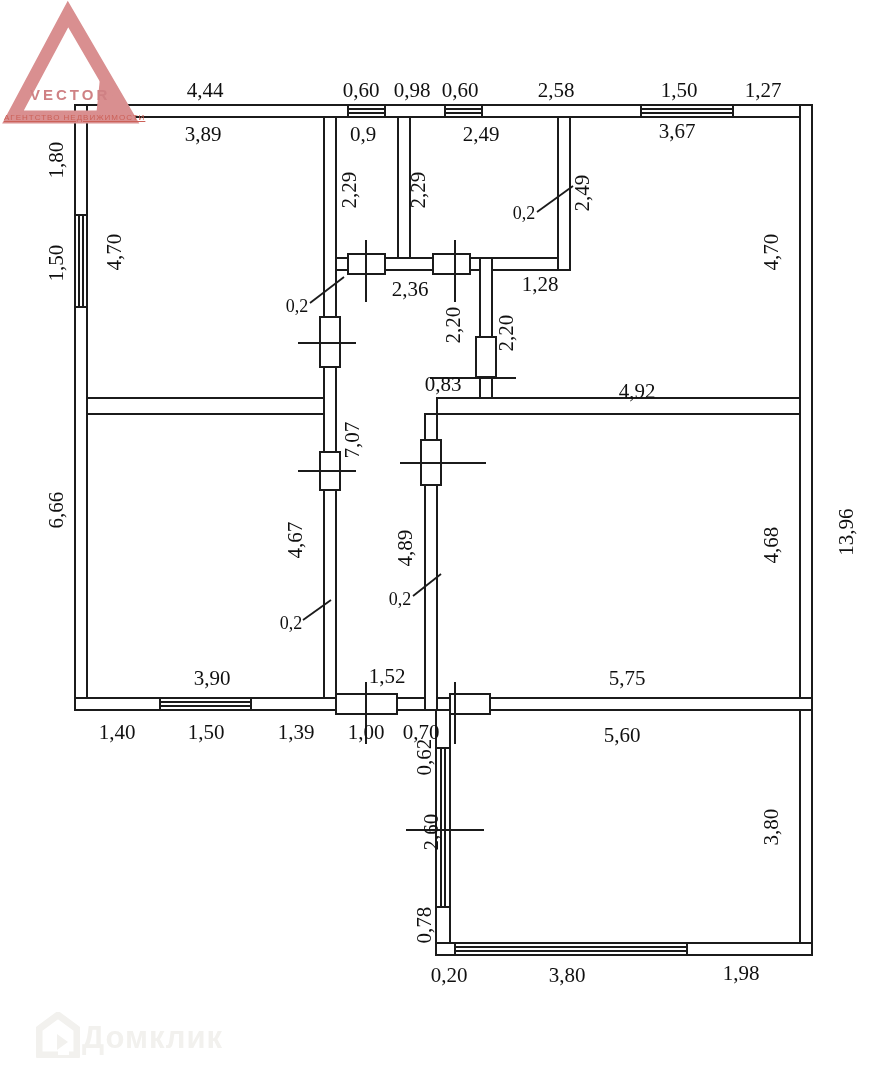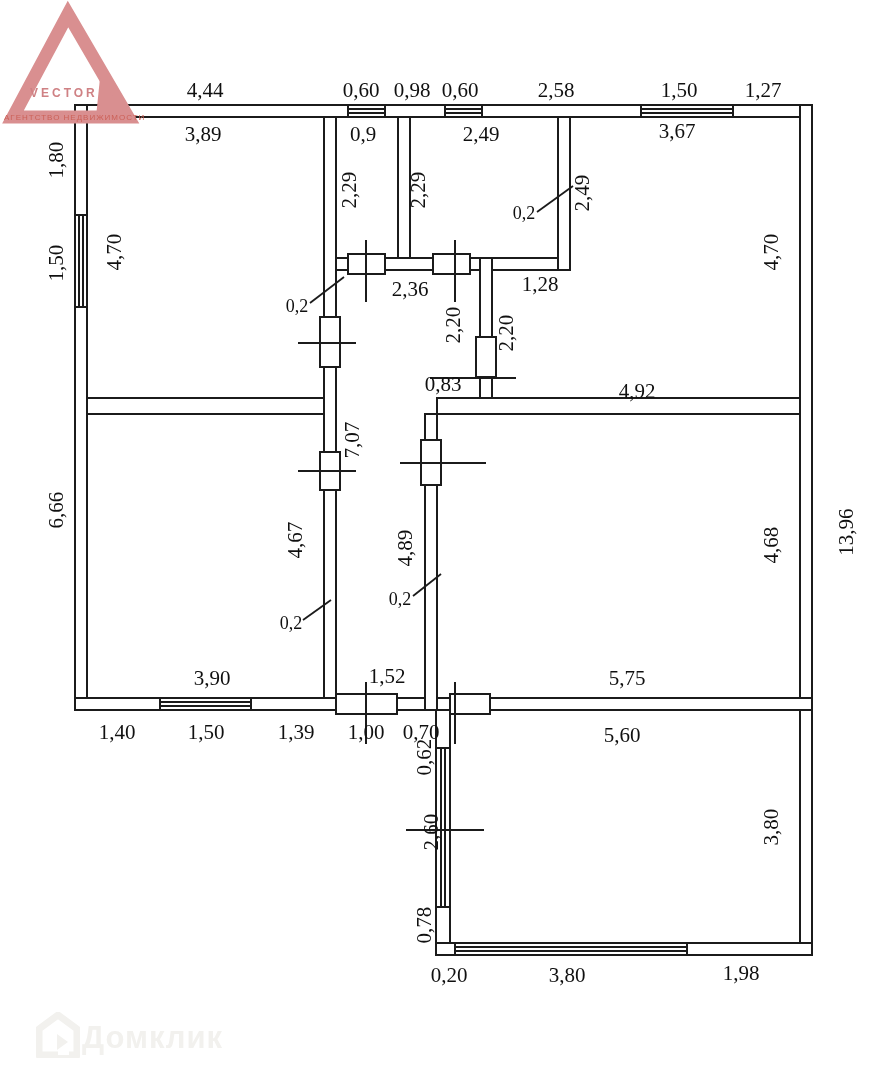--- a/index.html
+++ b/index.html
@@ -10,23 +10,23 @@
   .win{fill:#ffffff;stroke:#1b1b1b;stroke-width:2;shape-rendering:crispEdges;}
   .winline{stroke:#1b1b1b;stroke-width:1.5;shape-rendering:crispEdges;}
   .gap{fill:#ffffff;stroke:#1b1b1b;stroke-width:1.5;shape-rendering:crispEdges;}
   .tick{stroke:#1b1b1b;stroke-width:2;}
   .leader{stroke:#1b1b1b;stroke-width:1.8;}
   .dim{font-family:"Liberation Serif", serif;font-size:21px;fill:#101010;text-anchor:middle;}
   .dim.small{font-size:18px;}
   
   #logo{position:absolute;left:0;top:0;width:250px;height:135px;}
   #logo .brand{position:absolute;left:30px;top:86px;font-family:"Liberation Sans", sans-serif;
-      font-weight:bold;font-size:12px;letter-spacing:3px;color:#cf8184;}
+      font-weight:bold;font-size:15px;letter-spacing:3px;color:#cf8184;}
   #logo .tagline{position:absolute;left:4px;top:113px;font-family:"Liberation Sans", sans-serif;
-      font-size:8px;letter-spacing:1px;color:#cc6158;}
+      font-size:8px;letter-spacing:1px;color:#cc6158;text-decoration:underline;}
   
   #watermark{position:absolute;left:36px;top:1012px;width:260px;height:52px;color:#f2f1ee;}
   #watermark .wm-text{position:absolute;left:46px;top:8px;font-family:"Liberation Sans", sans-serif;
       font-weight:bold;font-size:31px;color:#f2f1ee;letter-spacing:1px;}
 </style>
 </head>
 <body>
 
 <div id="page">
 

